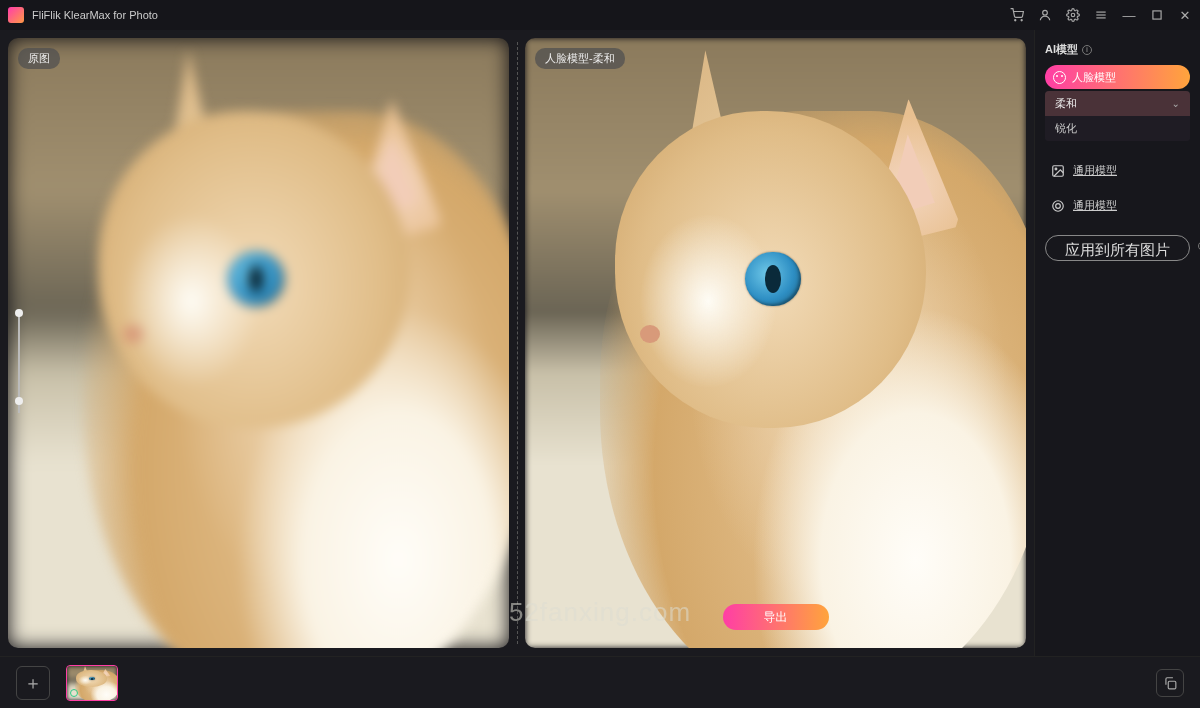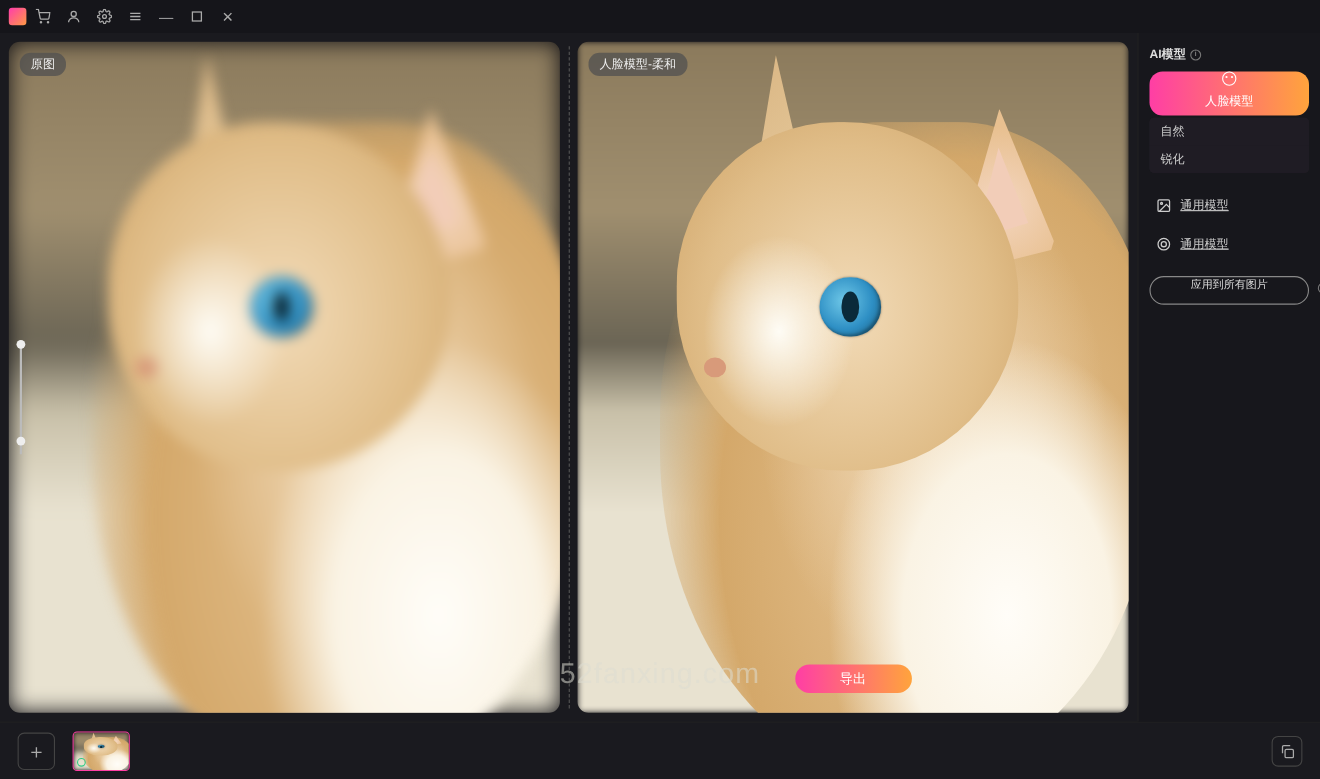--- a/index.html
+++ b/index.html
@@ -248,30 +248,29 @@
   height: 10px;
   border: 1px solid #777;
   border-radius: 50%;
   font-size: 7px;
   display: flex;
   align-items: center;
   justify-content: center;
   color: #777;
 }
 .model-active {
-  height: 40px;
+  height: 24px;
   border-radius: 12px;
   background: linear-gradient(90deg, #ff3ea5, #ffa43c);
   display: flex;
   align-items: center;
   padding: 0 8px;
   gap: 6px;
   color: #fff;
   font-size: 11px;
-  flex-direction: column;
 }
 .face-icon {
   width: 13px;
   height: 13px;
   border: 1.5px solid #fff;
   border-radius: 50%;
   position: relative;
 }
 .face-icon::before, .face-icon::after {
   content:'';
@@ -312,23 +311,23 @@
   margin-top: 4px;
   text-decoration: underline;
 }
 .model-item svg { width: 14px; height: 14px; }
 .apply-btn {
   margin-top: 14px;
   height: 26px;
   border: 1px solid #888;
   border-radius: 13px;
   display: flex;
-  align-items: flex-start;
+  align-items: flex-end;
   justify-content: center;
-  font-size: 10px;
+  font-size: 15px;
   color: #ddd;
   cursor: pointer;
   position: relative;
 }
 .apply-help {
   position: absolute;
   right: -18px;
   top: 6px;
 }
 .bottombar {
@@ -394,20 +393,21 @@
   pointer-events: none;
   font-family: Arial, sans-serif;
   z-index: 20;
 }
 </style>
 </head>
 <body>
 
 <div class="titlebar">
   <div class="app-icon"></div>
+  <div class="app-title">FliFlik KlearMax for Photo</div>
   <div class="title-controls">
     <svg viewBox="0 0 24 24" fill="none" stroke="currentColor" stroke-width="2">
         <circle cx="9" cy="21" r="1"></circle>
         <circle cx="20" cy="21" r="1"></circle>
         <path d="M1 1h4l2.7 13.4a2 2 0 0 0 2 1.6h9.7a2 2 0 0 0 2-1.6L23 6H6"></path>
       </svg>
     <svg viewBox="0 0 24 24" fill="none" stroke="currentColor" stroke-width="2">
         <circle cx="12" cy="8" r="4"></circle>
         <path d="M4 21c0-4 4-7 8-7s8 3 8 7"></path>
       </svg>
@@ -476,23 +476,24 @@
       <span>AI模型</span>
       <span class="info-icon">i</span>
     </div>
 
     <div class="model-active">
       <span class="face-icon"></span>
       <span>人脸模型</span>
     </div>
 
     <div class="dropdown">
-      <div class="dd-item">
-          <span>自然</span>
-        </div>
+      <div class="dd-item selected">
+        <span>柔和</span>
+        <span class="chev">⌄</span>
+      </div>
       <div class="dd-item">
           <span>锐化</span>
         </div>
     </div>
 
     <div class="model-item" style="margin-top:14px">
       <svg viewBox="0 0 24 24" fill="none" stroke="currentColor" stroke-width="2">
           <rect x="3" y="3" width="18" height="18" rx="2"></rect>
           <circle cx="8.5" cy="8.5" r="1.5"></circle>
           <path d="M21 15l-5-5L5 21"></path>

